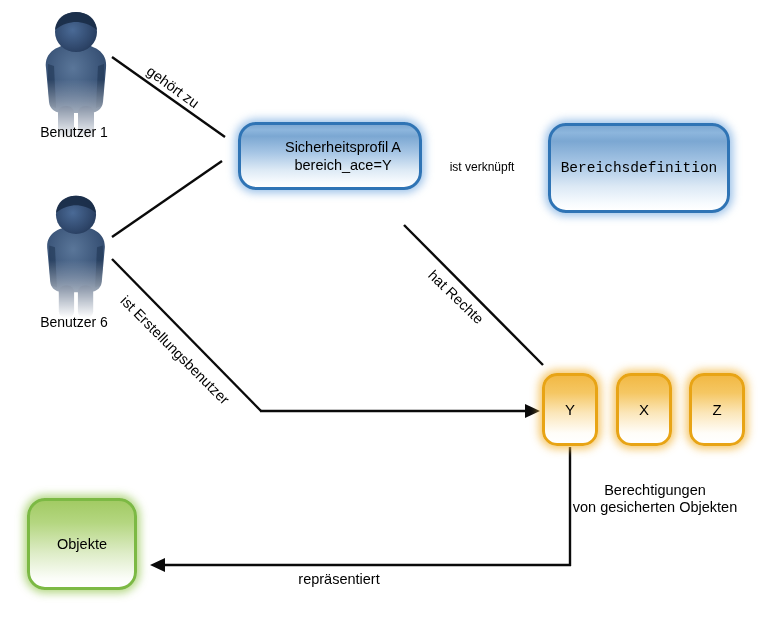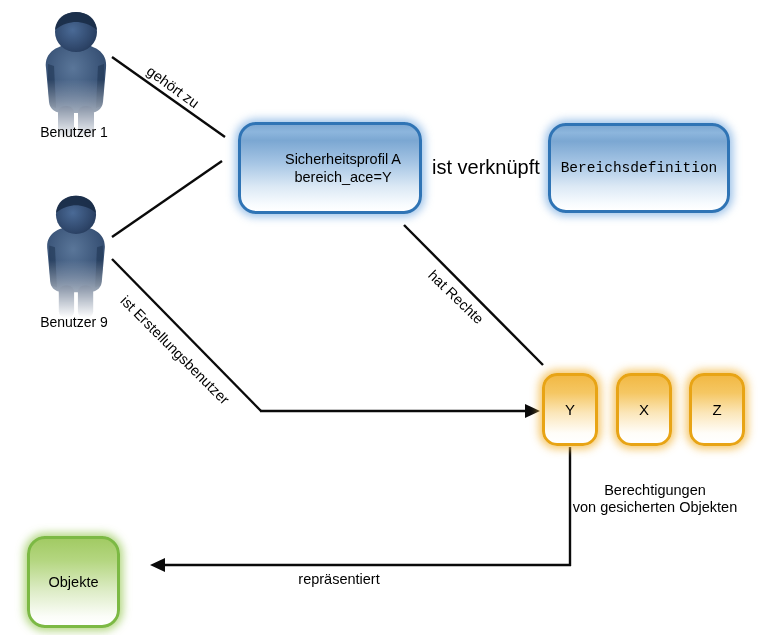--- a/index.html
+++ b/index.html
@@ -99,47 +99,47 @@
     <g mask="url(#fadeM1)">
       <path d="M10,62 C8,46 22,38 40,38 C58,38 72,46 70,62 L67,96 C66,104 60,107 52,107 L28,107 C20,107 14,104 13,96 Z" fill="url(#bodyG1)"></path>
       <path d="M12,58 C11,76 13,92 14,100 L20,102 L18,60 Z" fill="#1e3350" opacity="0.55"></path>
       <path d="M68,58 C69,76 67,92 66,100 L60,102 L62,60 Z" fill="#1e3350" opacity="0.55"></path>
       <rect x="22" y="100" width="16" height="34" rx="7" fill="#2b4163"></rect>
       <rect x="42" y="100" width="16" height="34" rx="7" fill="#2b4163"></rect>
       <ellipse cx="40" cy="26" rx="21" ry="20" fill="url(#headG1)"></ellipse>
       <path d="M19,24 C20,12 29,6 40,6 C51,6 60,12 61,24 C54,18 46,16 40,16 C34,16 26,18 19,24 Z" fill="#1a2c47" opacity="0.9"></path>
     </g>
   </svg>
-  <div class="actor-label" style="left:26px;top:314px;">Benutzer 9</div>
+  <div class="actor-label" style="left:26px;top:314px;">Benutzer 6</div>
 
-  <div class="node node-blue" style="left:238px;top:122px;width:184px;height:92px;padding-left:26px;">
+  <div class="node node-blue" style="left:238px;top:122px;width:184px;height:68px;padding-left:26px;">
     <div>Sicherheitsprofil A</div>
     <div>bereich_ace=Y</div>
   </div>
 
   <div class="node node-blue" style="left:548px;top:123px;width:182px;height:90px;font-family:Liberation Mono, monospace;">
     <div>Bereichsdefinition</div>
   </div>
 
-  <div class="lbl center" style="left:432px;top:159px;width:100px;font-size:20px;">ist verknüpft</div>
+  <div class="lbl center" style="left:432px;top:159px;width:100px;font-size:12px;">ist verknüpft</div>
 
   <div class="node node-orange" style="left:542px;top:373px;width:56px;height:73px;">
     <div>Y</div>
   </div>
   <div class="node node-orange" style="left:616px;top:373px;width:56px;height:73px;">
     <div>X</div>
   </div>
   <div class="node node-orange" style="left:689px;top:373px;width:56px;height:73px;">
     <div>Z</div>
   </div>
 
   <div class="lbl center" style="left:560px;top:499px;width:190px;">von gesicherten Objekten</div>
   <div class="lbl center" style="left:560px;top:482px;width:190px;">Berechtigungen</div>
 
-  <div class="node node-green" style="left:27px;top:536px;width:93px;height:92px;align-items:center;">
+  <div class="node node-green" style="left:27px;top:498px;width:110px;height:92px;align-items:center;">
     <div>Objekte</div>
   </div>
 
   <div class="lbl center rot" style="left:128px;top:79px;width:90px;transform:rotate(36deg);">gehört zu</div>
 
   <div class="lbl center rot" style="left:95px;top:342px;width:160px;transform:rotate(45deg);">ist Erstellungsbenutzer</div>
 
   <div class="lbl center rot" style="left:410px;top:289px;width:92px;transform:rotate(44deg);">hat Rechte</div>
 
   <div class="lbl center" style="left:289px;top:571px;width:100px;">repräsentiert</div>

